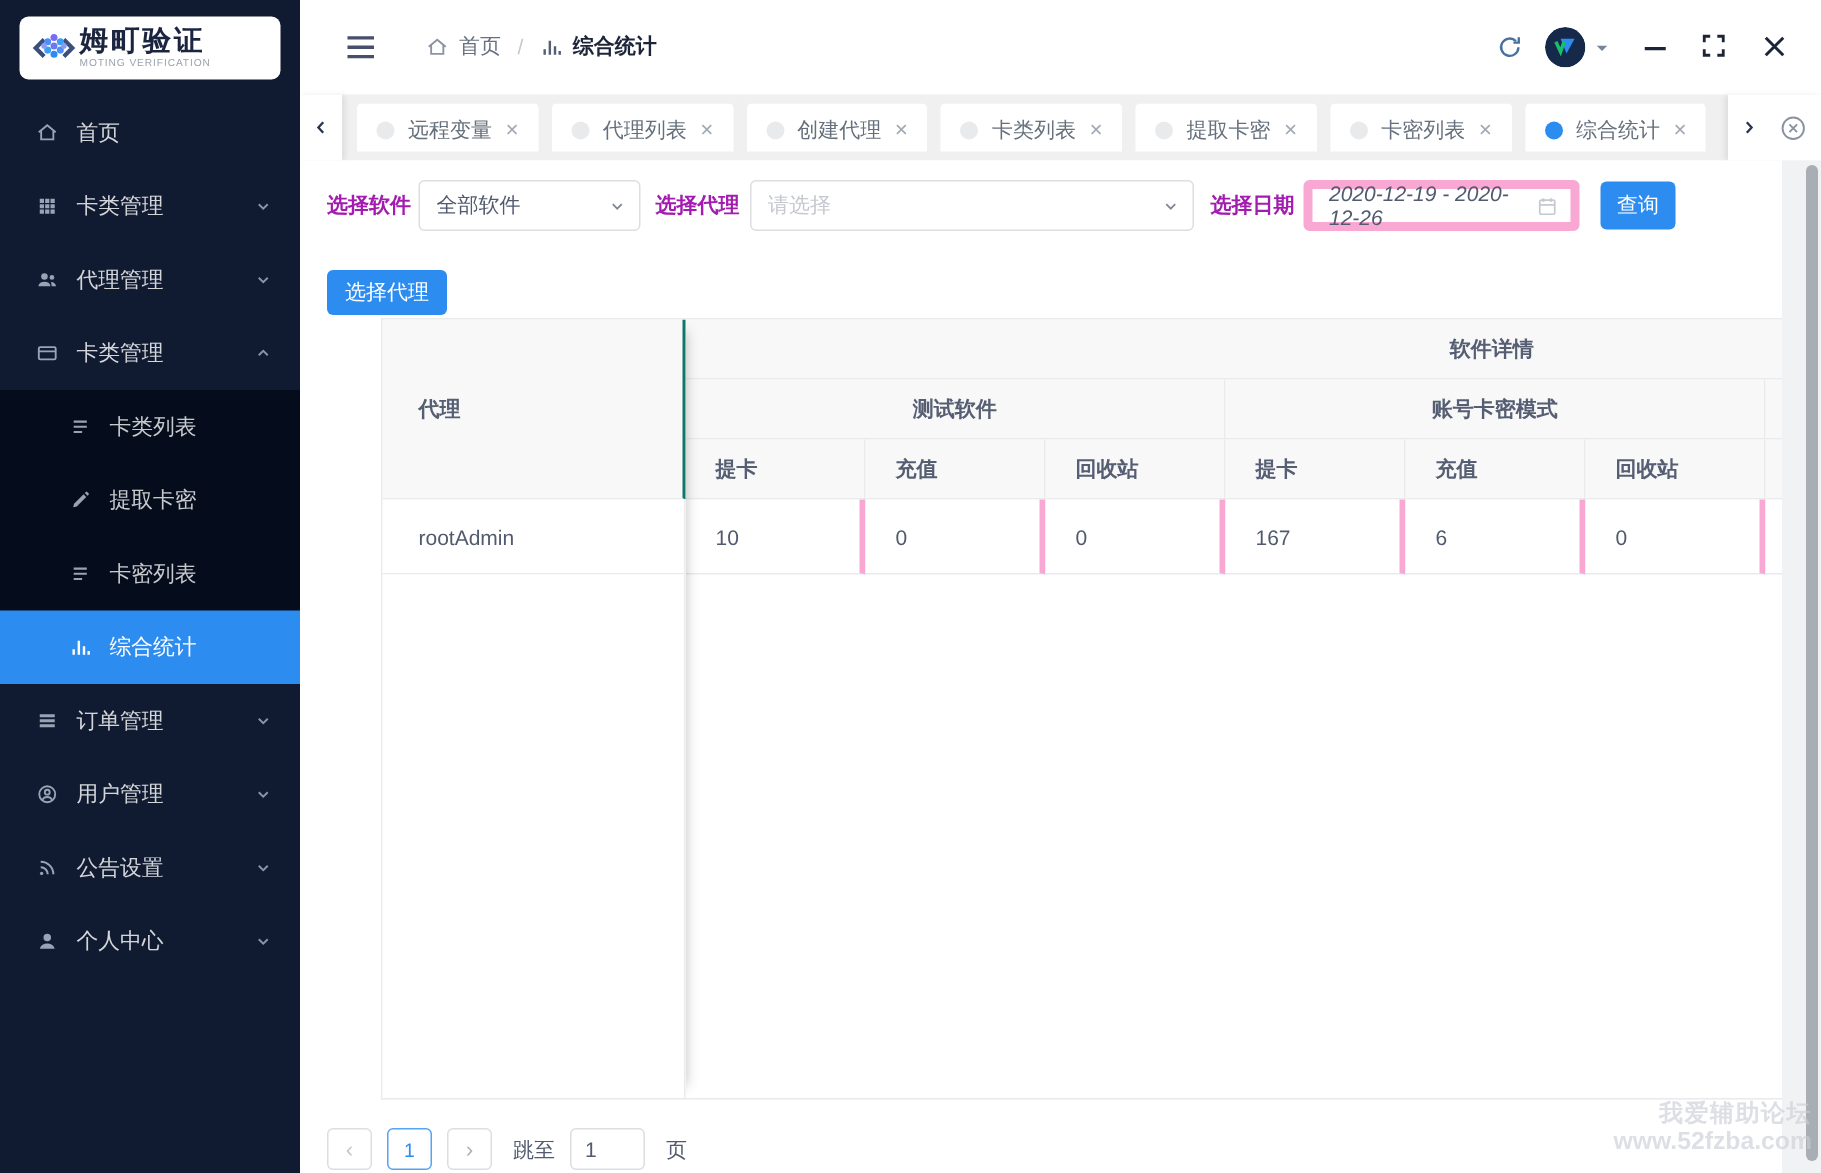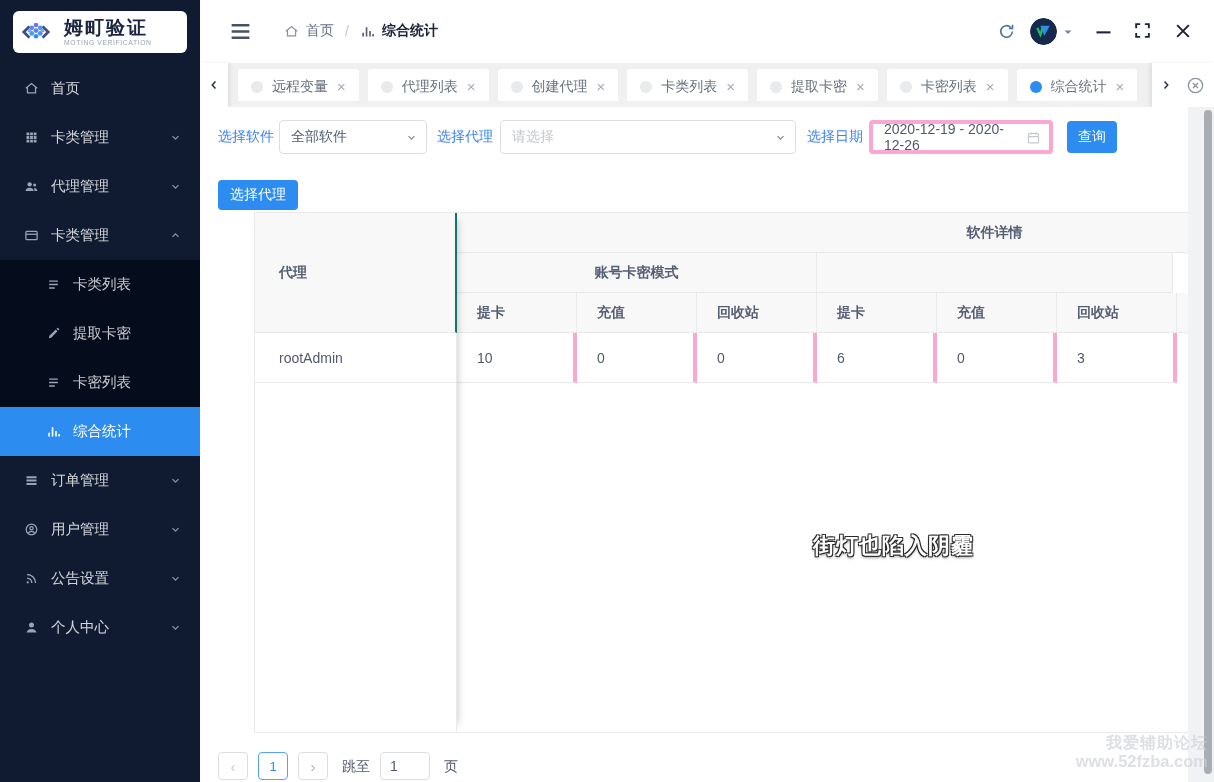--- a/index.html
+++ b/index.html
@@ -4,21 +4,21 @@
 <style>
   * { margin:0; padding:0; box-sizing:border-box; }
   html,body { width:1214px; height:782px; overflow:hidden; background:#fff;
               font-family:"Liberation Sans","DejaVu Sans",sans-serif; }
   #app { position:relative; width:1214px; height:782px; overflow:hidden; }
   svg { display:block; }
 
   
   .sidebar { position:absolute; left:0; top:0; width:200px; height:782px; background:#101b31; z-index:5; }
   .logo-card { position:absolute; left:13px; top:11px; width:174px; height:42px; background:#fff;
-               border-radius:6px; display:flex; align-items:center; padding:0 8px; gap:13px; }
+               border-radius:6px; display:flex; align-items:center; padding:0 8px; gap:2px; }
   .logo-title { font-size:19px; font-weight:bold; color:#1b2540; letter-spacing:2px; line-height:20px; }
   .logo-sub { font-size:6.8px; color:#9aa3b0; letter-spacing:.6px; margin-top:1px; }
   .menu { position:absolute; top:64px; left:0; width:200px; }
   .mi { position:relative; height:49px; display:flex; align-items:center; padding-left:24px;
         color:rgba(255,255,255,.82); font-size:14.5px; cursor:pointer; }
   .mi .ic { width:15px; height:15px; margin-right:12px; color:#9aa3b5; flex:0 0 15px; }
   .mi .chev { position:absolute; right:18px; width:13px; height:13px; color:#8b94a6; }
   .submenu { background:#050d1d; }
   .submenu .mi { padding-left:46px; color:rgba(255,255,255,.78); }
   .submenu .mi.active { background:#2d8cf0; color:#fff; }
@@ -51,27 +51,27 @@
   .tag.active .dot { background:#2d8cf0; }
   .tag .x { color:#a2a9b4; font-size:15px; line-height:12px; cursor:pointer; }
   .tabs-right { position:absolute; right:0; top:0; width:62px; height:44px; background:#fff;
                 box-shadow:-2px 0 4px rgba(0,0,0,.08); display:flex; align-items:center; }
   .tabs-right .nextbtn { width:28px; height:44px; display:flex; align-items:center; justify-content:center; cursor:pointer; }
   .tabs-right .nextbtn svg { width:14px; height:14px; color:#273352; }
   .closeall { width:19px; height:19px; color:#8a93a2; margin-left:6px; cursor:pointer; }
 
   
   .content { position:absolute; left:200px; top:107px; width:1014px; height:675px; background:#fff; }
-  .flabel { position:absolute; top:21px; font-size:14px; color:#3b82f6; }
+  .flabel { position:absolute; top:21px; font-size:14px; color:#a21caf;font-weight:bold; }
   .sel { position:absolute; top:13px; height:34px; border:1px solid #dcdee2; border-radius:4px; background:#fff;
          display:flex; align-items:center; padding:0 26px 0 11px; font-size:14px; color:#515a6e; cursor:pointer; }
   .sel .schev { position:absolute; right:8px; width:13px; height:13px; color:#808695; }
   .sel .placeholder { color:#c5c8ce; }
-  .datebox { position:absolute; top:13px; height:34px; border:4px solid #f9a8d4; border-radius:4px; background:#fff;
-             display:flex; align-items:center; padding:0 30px 0 11px; font-size:14px; color:#515a6e; cursor:text; }
+  .datebox { position:absolute; top:13px; height:34px; border:6px solid #f9a8d4; border-radius:4px; background:#fff;
+             display:flex; align-items:center; padding:0 30px 0 11px; font-size:14px; color:#515a6e; cursor:text;font-style:italic; }
   .datebox .cal { position:absolute; right:8px; width:15px; height:15px; color:#c5c8ce; }
   .btn-primary { position:absolute; background:#2d8cf0; color:#fff; border:none; border-radius:4px;
                  font-size:14px; cursor:pointer; font-family:inherit; }
 
   
   .tbl { position:absolute; left:18px; top:105px; width:970px; height:521px;
          border:1px solid #e8eaec; border-right:none; overflow:hidden; font-size:14px; color:#515a6e;margin-left:36px; }
   .tbl .scrollpart { position:absolute; left:202px; top:0; width:1076px; }
   .hrow { display:flex; }
   .hcell { height:40px; background:#f8f8f9; border-right:1px solid #e8eaec; border-bottom:1px solid #e8eaec;
@@ -434,51 +434,52 @@
     <button class="btn-primary" style="left:867px; top:14px; width:50px; height:32px;">查询</button>
 
     <button class="btn-primary" style="left:18px; top:73px; width:80px; height:30px;">选择代理</button>
 
     <div class="tbl">
       <div class="scrollpart">
         <div class="hrow">
           <div class="hcell center" style="width:1076px;">软件详情</div>
         </div>
         <div class="hrow">
+          <div class="hcell center" style="width:360px;">测试软件</div>
           <div class="hcell center" style="width:360px;">账号卡密模式</div>
           <div class="hcell center" style="width:356px;"></div>
         </div>
         <div class="hrow">
           <div class="hcell pad" style="width:120px;">提卡</div>
           <div class="hcell pad" style="width:120px;">充值</div>
           <div class="hcell pad" style="width:120px;">回收站</div>
           <div class="hcell pad" style="width:120px;">提卡</div>
           <div class="hcell pad" style="width:120px;">充值</div>
           <div class="hcell pad" style="width:120px;">回收站</div>
           <div class="hcell pad" style="width:120px;">提卡</div>
 
         </div>
         <div class="hrow">
           <div class="dcell" style="width:120px;">10</div>
           <div class="dcell" style="width:120px;">0</div>
           <div class="dcell" style="width:120px;">0</div>
+          <div class="dcell" style="width:120px;">167</div>
           <div class="dcell" style="width:120px;">6</div>
           <div class="dcell" style="width:120px;">0</div>
           <div class="dcell" style="width:120px;">3</div>
 
         </div>
       </div>
       <div class="fixedcol">
         <div class="fc-head">代理</div>
         <div class="fc-cell">rootAdmin</div>
         <div class="fc-rest"></div>
       </div>
     </div>
 
-    <div class="subtitle">街灯也陷入阴霾</div>
 
     <div class="pager-btn" style="left:18px;">‹</div>
     <div class="pager-btn page" style="left:58px;">1</div>
     <div class="pager-btn next" style="left:98px;">›</div>
     <span class="pager-text" style="left:142px;">跳至</span>
     <input class="jump-input" type="text" value="1" style="">
     <span class="pager-text" style="left:244px;">页</span>
 
     <div class="right-strip"></div>
     <div class="scroll-thumb"></div>

